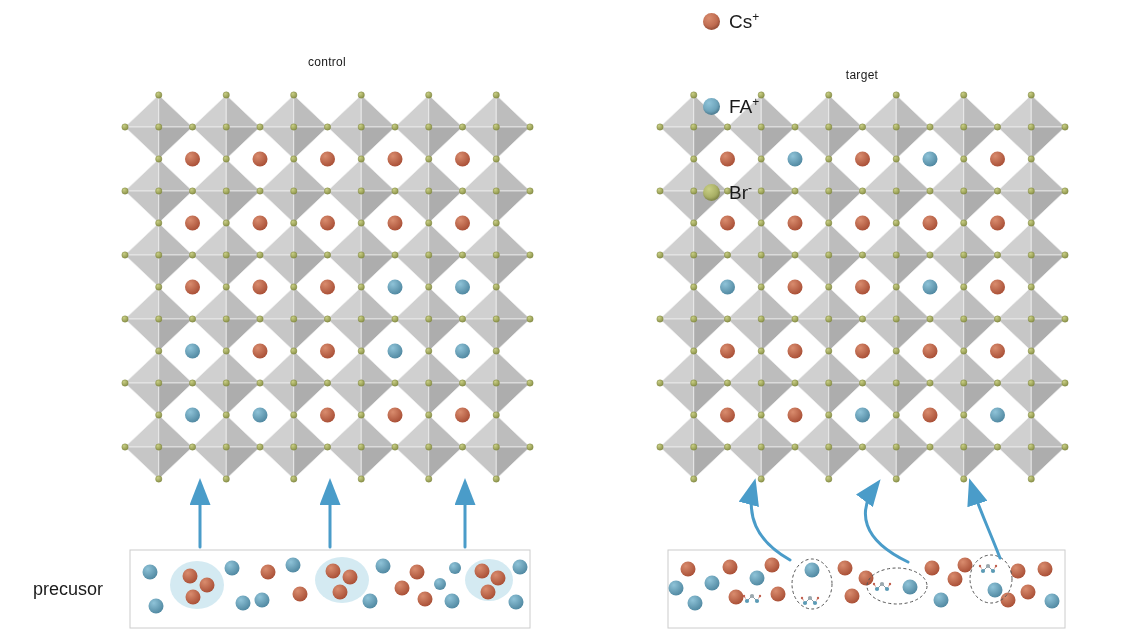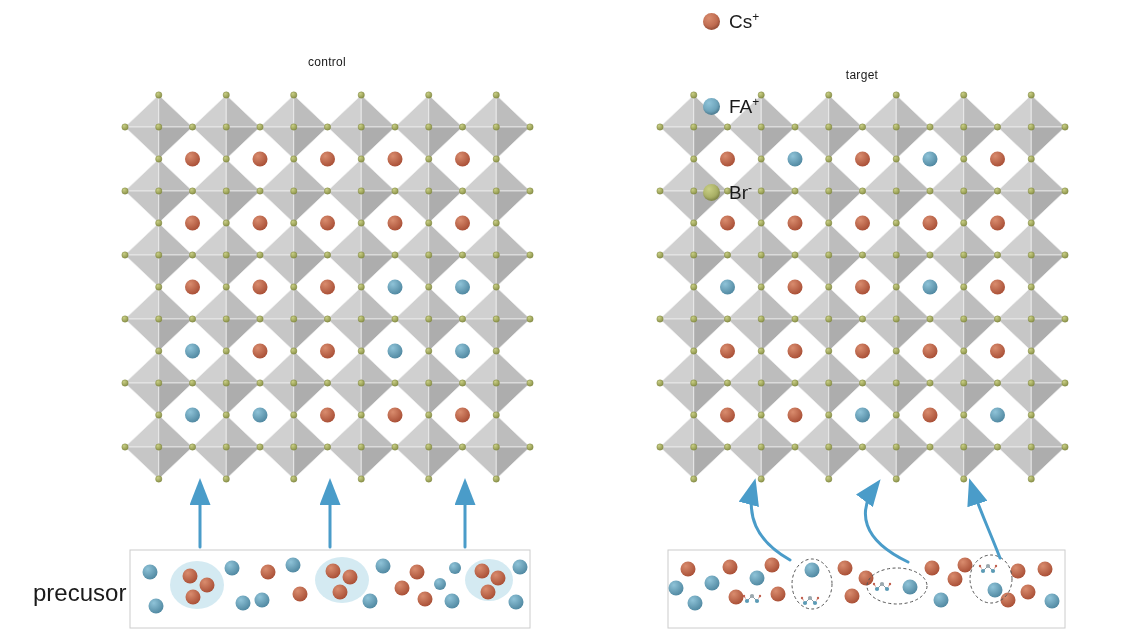--- a/index.html
+++ b/index.html
@@ -2,21 +2,21 @@
 <html><head>
 <meta charset="utf-8">
 <style>
   html,body{margin:0;padding:0;background:#fff;}
   body{font-family:"Liberation Sans", sans-serif;color:#1a1a1a;}
   #root{position:relative;width:1129px;height:635px;background:#fff;overflow:hidden;}
   #scene{position:absolute;left:0;top:0;}
   .title{position:absolute;font-size:12px;letter-spacing:.3px;}
   #t-control{left:327px;top:55px;transform:translateX(-50%);}
   #t-target{left:862px;top:68px;transform:translateX(-50%);}
-  #precursor-label{position:absolute;left:33px;top:579px;font-size:24px;}
+  #precursor-label{position:absolute;left:33px;top:579px;font-size:18px;}
   .legend{position:absolute;left:703px;top:10px;display:flex;gap:62px;font-size:19px;align-items:flex-start;flex-direction:column;}
   .legend-item{display:flex;align-items:center;gap:9px;}
   .legend-dot{width:17px;height:17px;border-radius:50%;display:inline-block;box-shadow:inset -1px -2px 2px rgba(0,0,0,.15);}
   .legend-label sup{font-size:12px;}
 </style>
 </head>
 <body>
 
 <div id="root">
 

